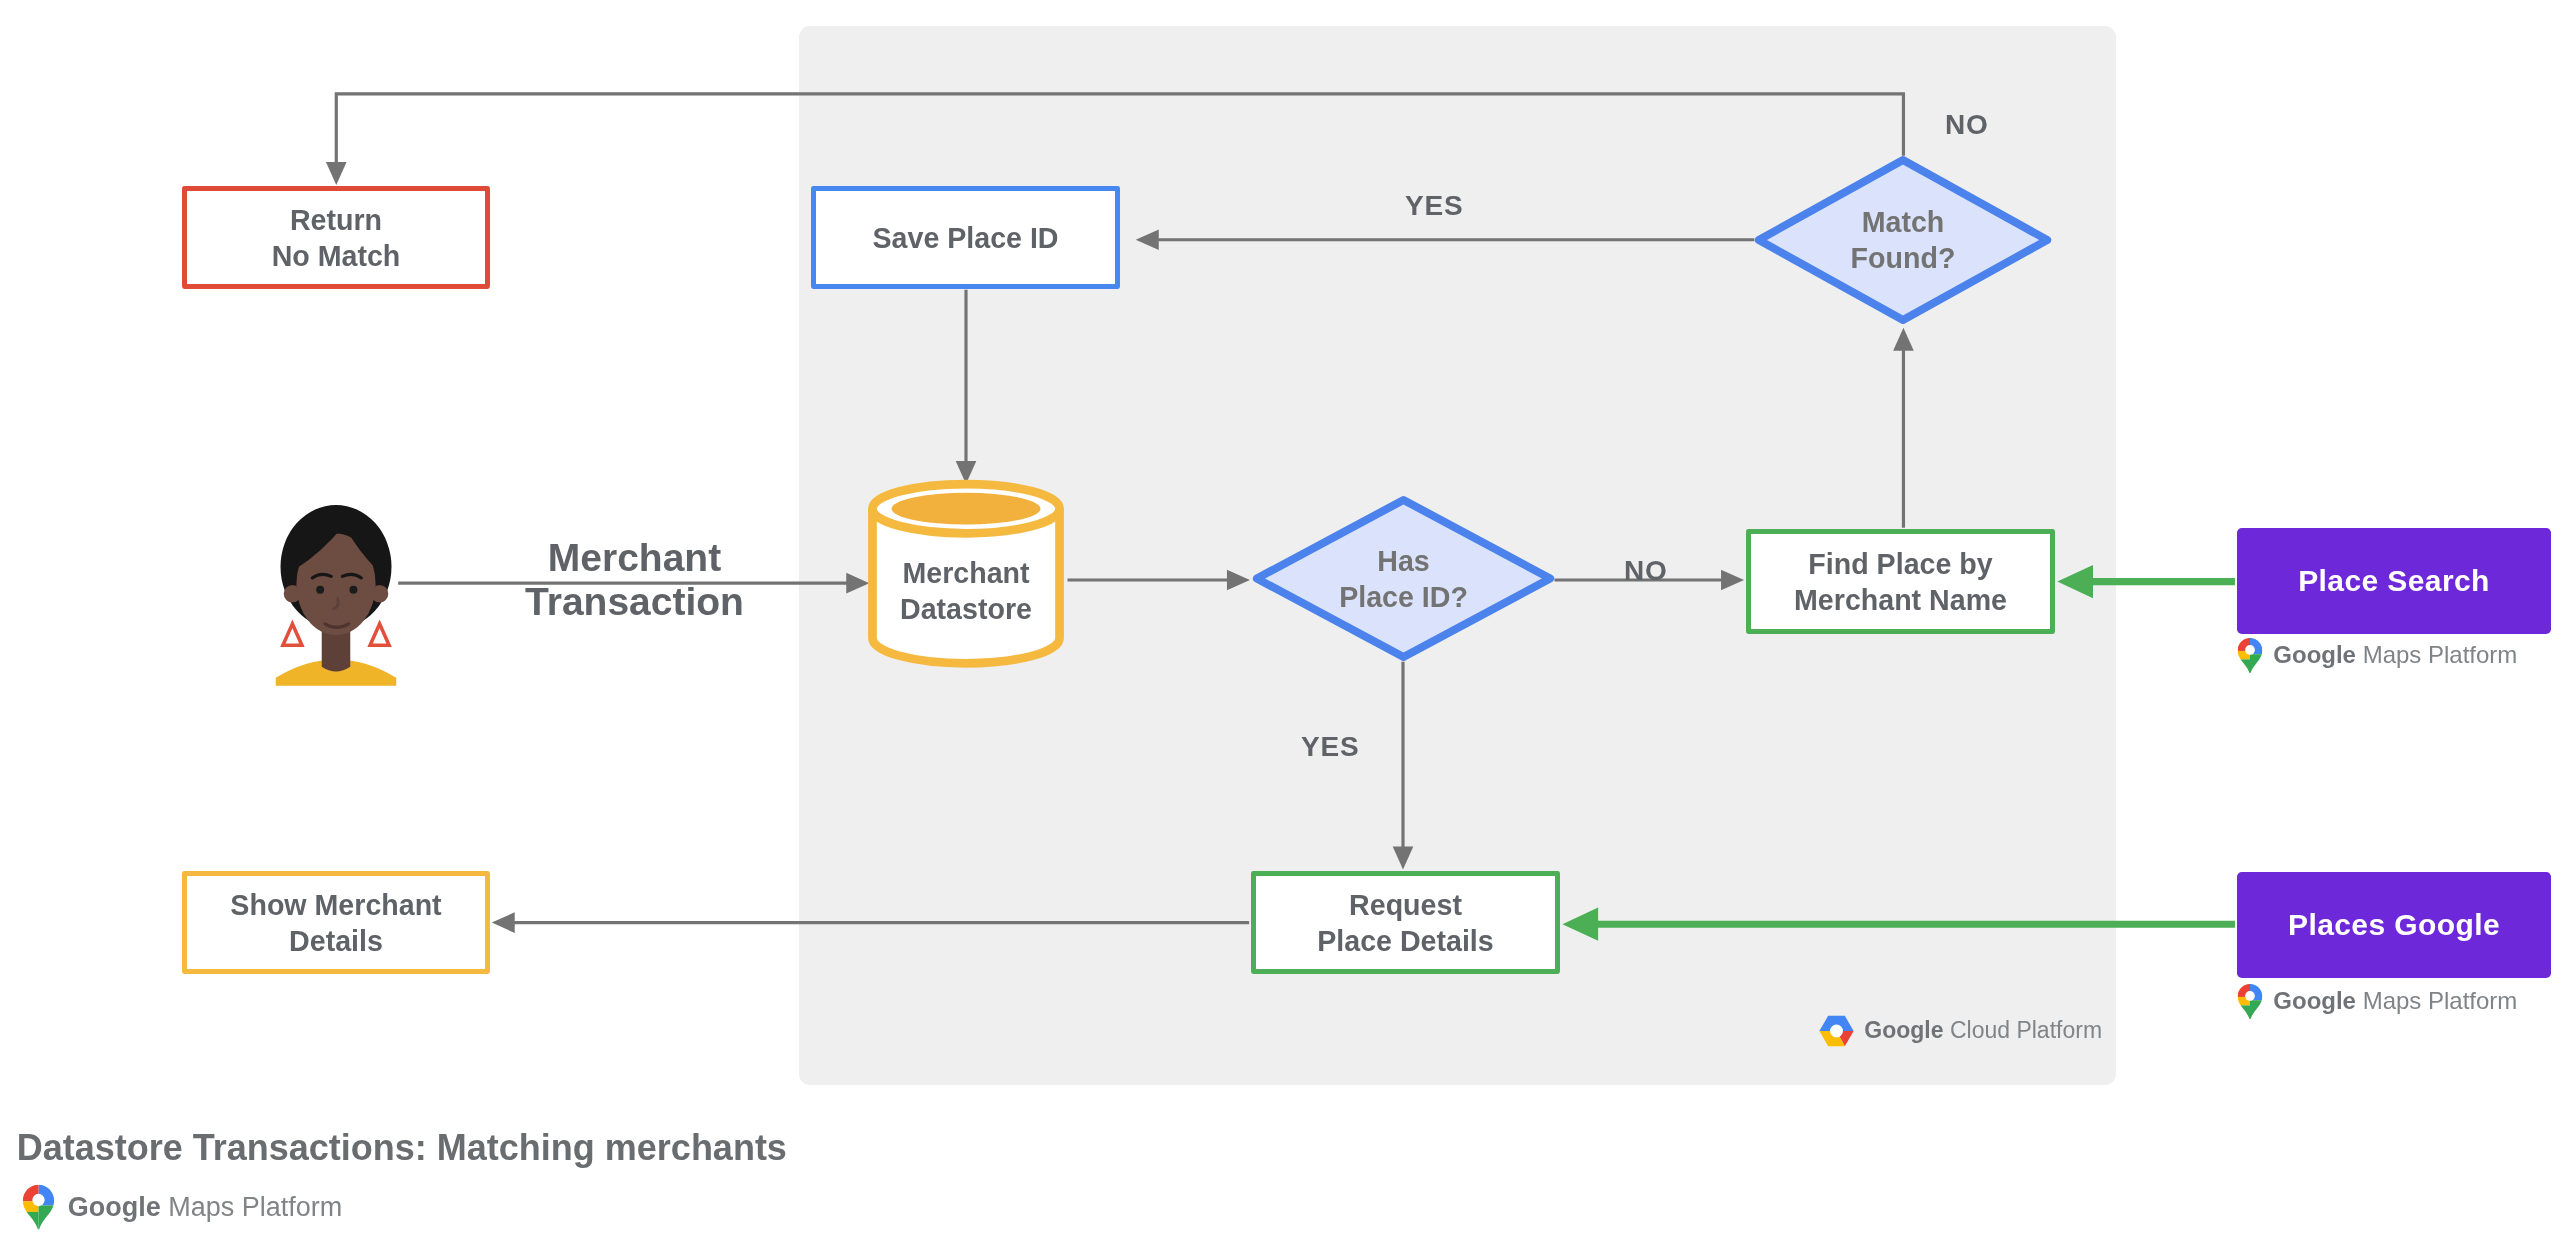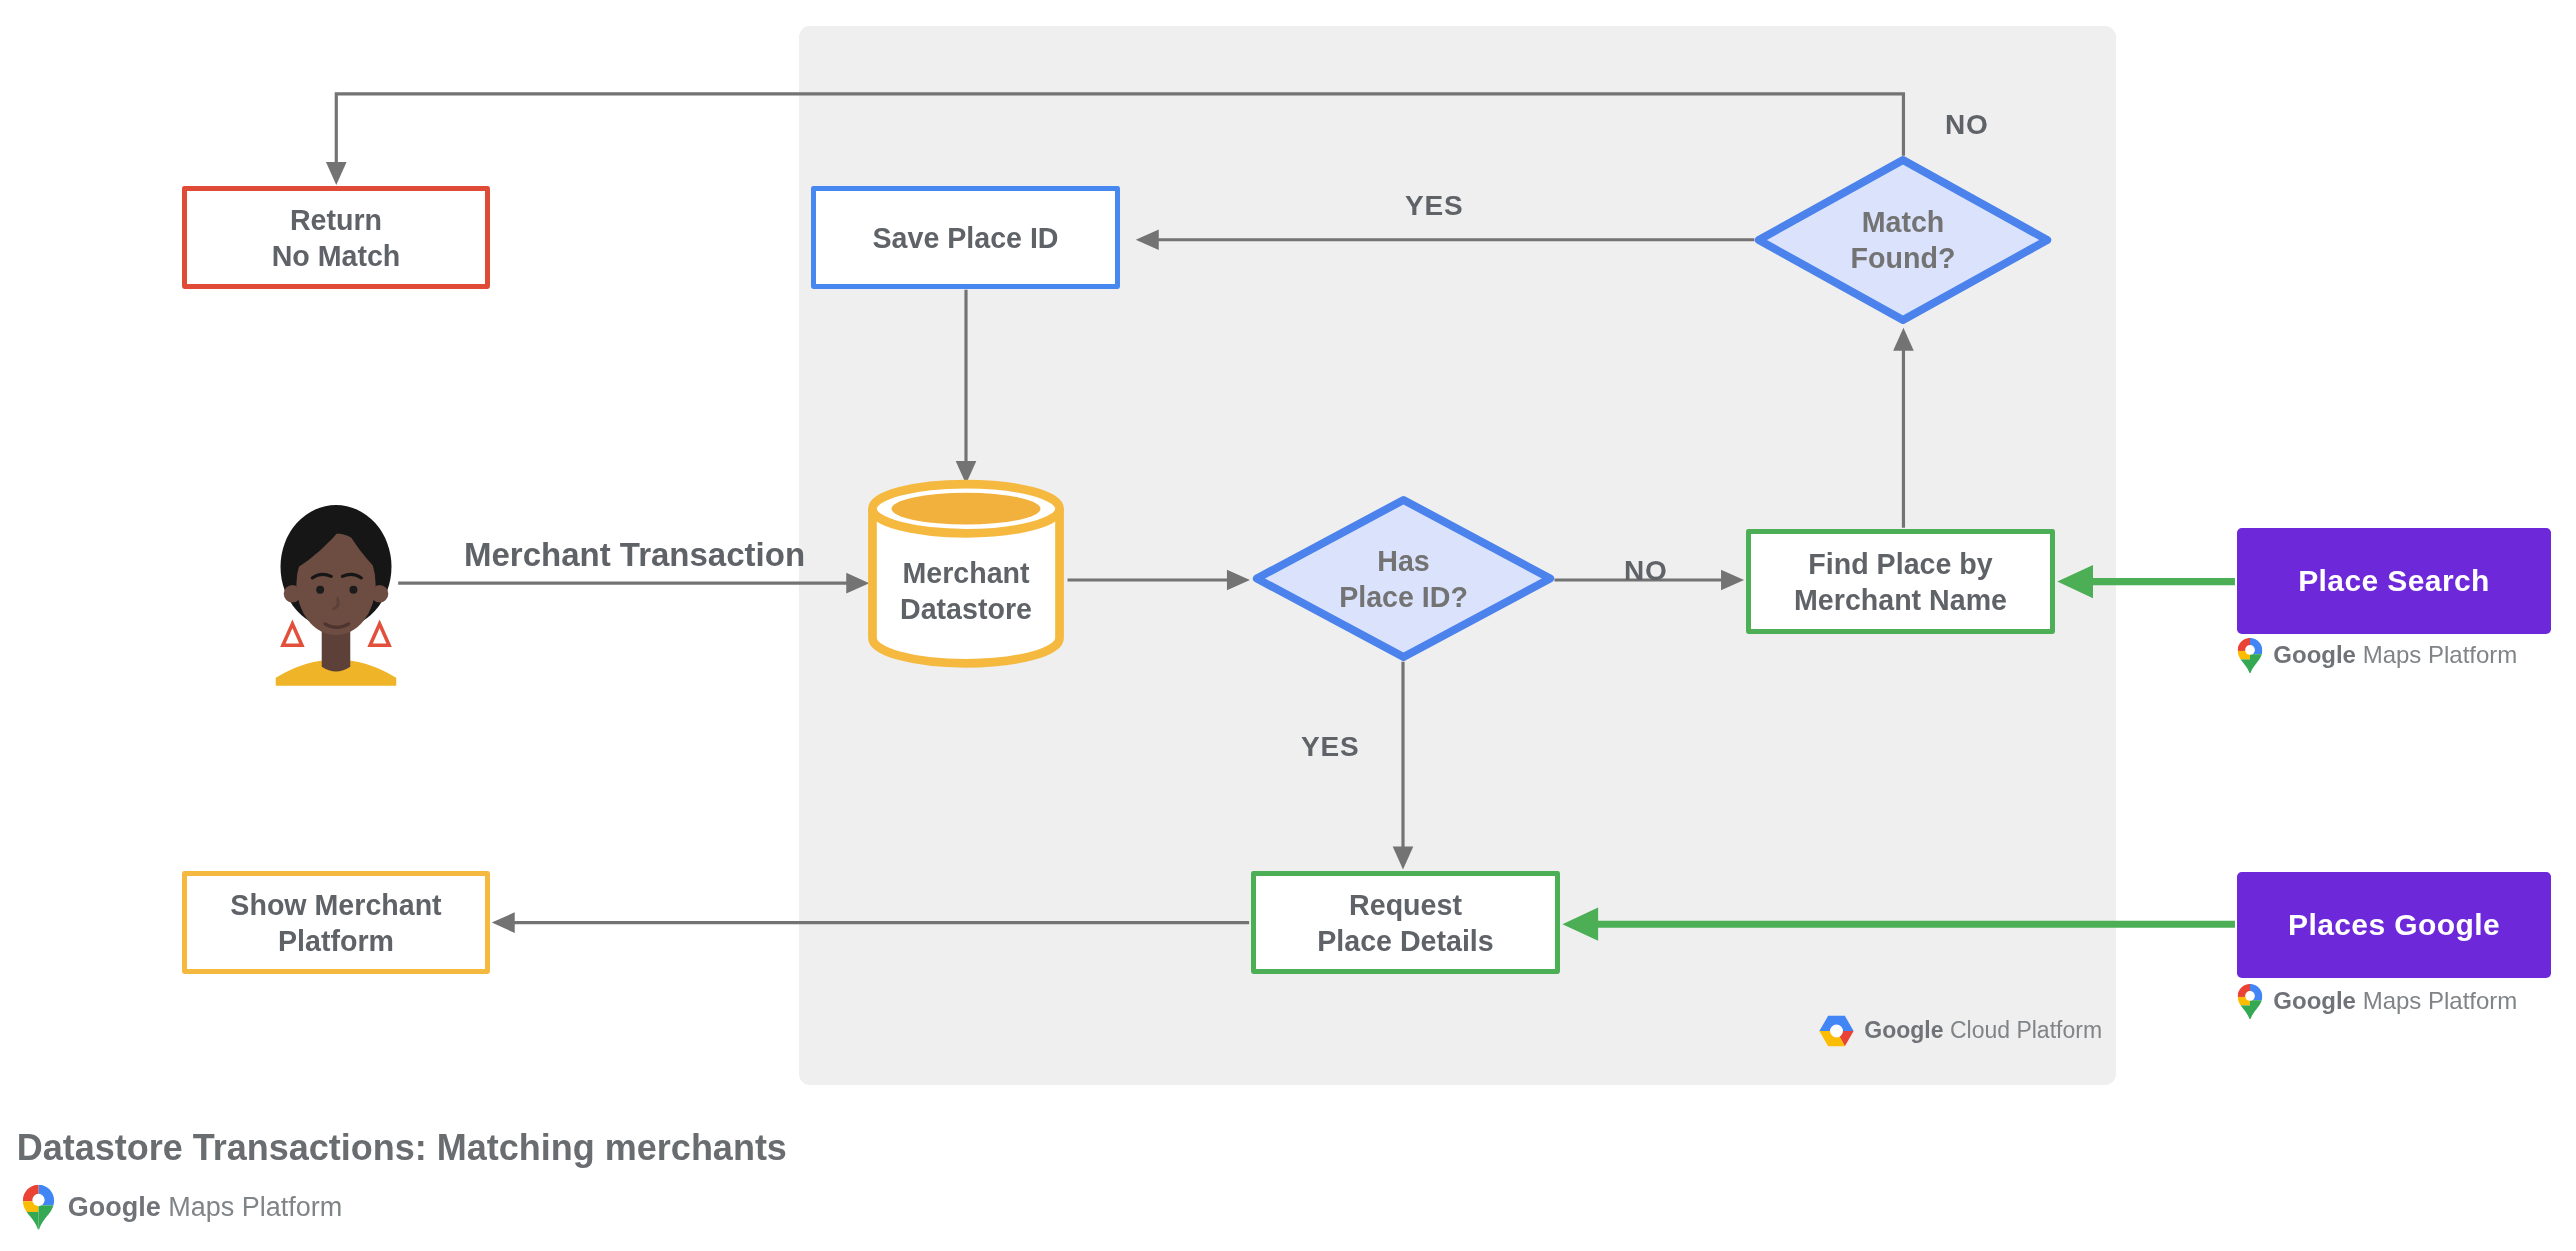--- a/index.html
+++ b/index.html
@@ -29,21 +29,21 @@
   }
   .diamond-wrap{position:absolute;}
   .diamond-label{
     position:absolute;display:flex;flex-direction:column;align-items:center;justify-content:center;
     color:#737373;font-weight:700;font-size:28.6px;line-height:36px;text-align:center;
   }
   .edge-label{
     position:absolute;color:#5f6368;font-weight:700;font-size:28px;letter-spacing:0.8px;
   }
   .flow-label{
-    position:absolute;color:#5f6368;font-weight:700;font-size:33px;text-align:center;
+    position:absolute;color:#5f6368;font-weight:700;font-size:39px;text-align:center;
   }
   .cyl-label{
     position:absolute;left:866px;top:555px;width:200px;
     color:#5f6368;font-weight:700;font-size:28.6px;line-height:36px;text-align:center;
   }
   .logo-row{position:absolute;display:flex;align-items:center;}
   .logo-text{white-space:nowrap;}
   .logo-google{font-weight:600;color:#6f7377;}
   .logo-product{font-weight:400;color:#808487;}
   .gmp-small .logo-text{font-size:24px;}
@@ -126,21 +126,21 @@
   <div class="node green-border" style="left:1251px;top:871px;width:309px;height:103px;">
     <div>
       <span class="ln">Request</span>
       <span class="ln">Place Details</span>
     </div>
   </div>
 
   <div class="node yellow-border" style="left:182px;top:871px;width:308px;height:103px;">
     <div>
       <span class="ln">Show Merchant</span>
-      <span class="ln">Platform</span>
+      <span class="ln">Details</span>
     </div>
   </div>
 
   <div class="diamond-wrap" style="left:1754px;top:155px;width:298px;height:170px;">
     <svg width="298" height="170" viewBox="0 0 376 214">
       <polygon points="188,6 370,107 188,208 6,107" fill="#dae3fb" stroke="#4b82ec" stroke-width="10" stroke-linejoin="round"></polygon>
     </svg>
     <div class="diamond-label" style="left:0;top:0;width:298px;height:170px;">
       <span>Match</span>
       <span>Found?</span>

